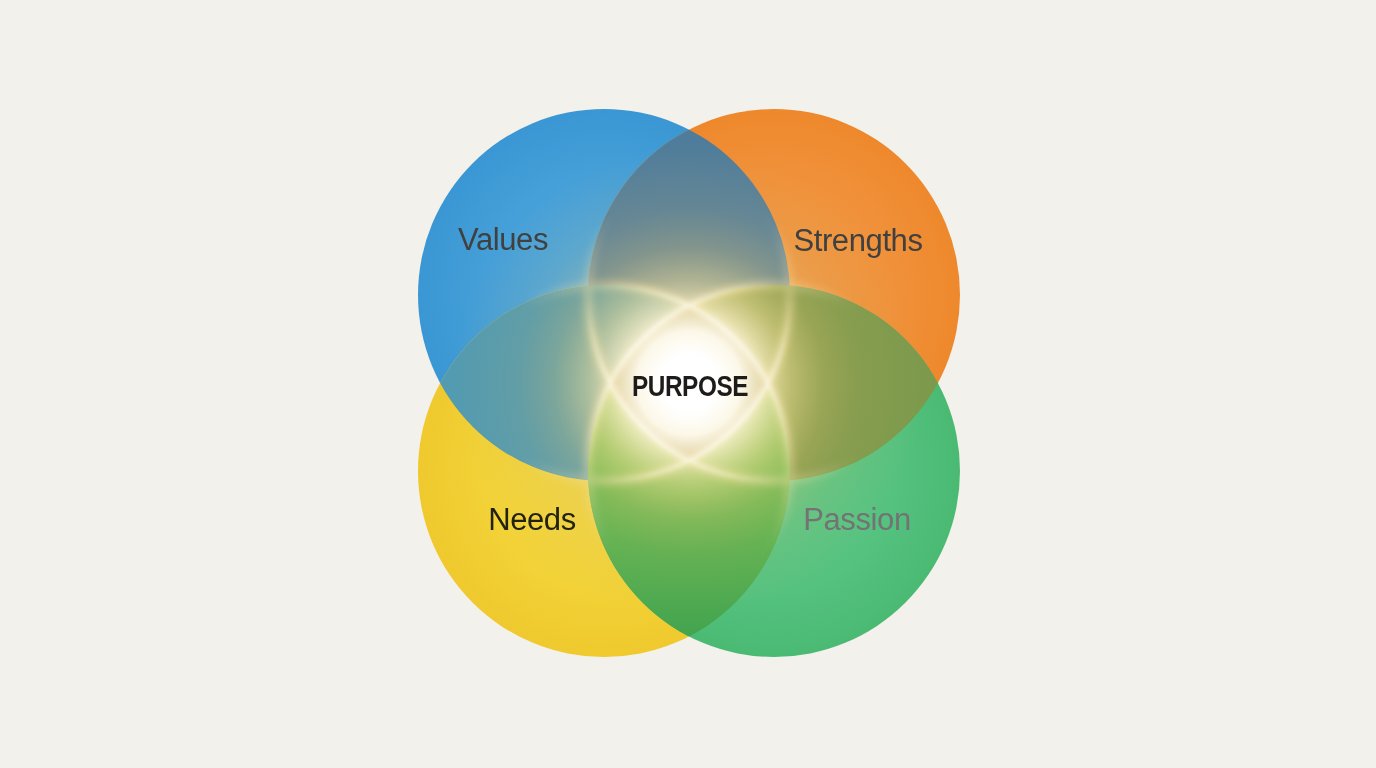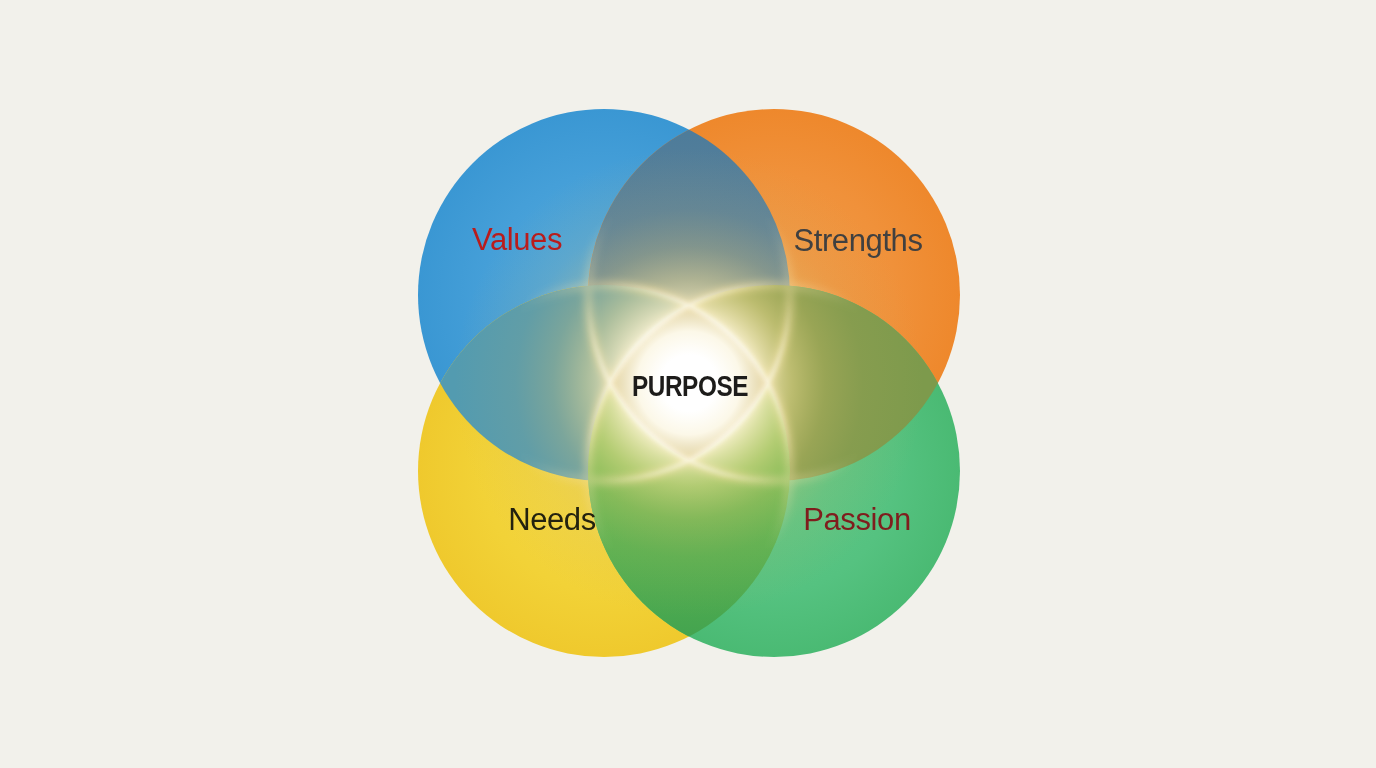--- a/index.html
+++ b/index.html
@@ -22,24 +22,24 @@
   }
   .label {
     position: absolute;
     transform: translate(-50%, -50%);
     font-size: 31px;
     font-weight: 400;
     letter-spacing: -0.4px;
     white-space: nowrap;
     user-select: none;
   }
-  .label--values   { left: 517px; top: 240px; color: #b91c1c; }
+  .label--values   { left: 503px; top: 240px; color: #404040; }
   .label--strengths{ left: 858px; top: 241px; color: #404040; }
-  .label--needs    { left: 532px; top: 520px; color: #23220F; margin-left: 20px; }
-  .label--passion  { left: 857px; top: 520px; color: #7f1d1d; }
+  .label--needs    { left: 532px; top: 520px; color: #23220F; }
+  .label--passion  { left: 857px; top: 520px; color: #737373; }
   .label--purpose  {
     left: 690px; top: 386px;
     color: #1D1C1A;
     font-size: 29px;
     font-weight: 700;
     letter-spacing: -0.5px;
     transform: translate(-50%, -50%) scaleX(0.84);
   }
 </style>
 </head>

